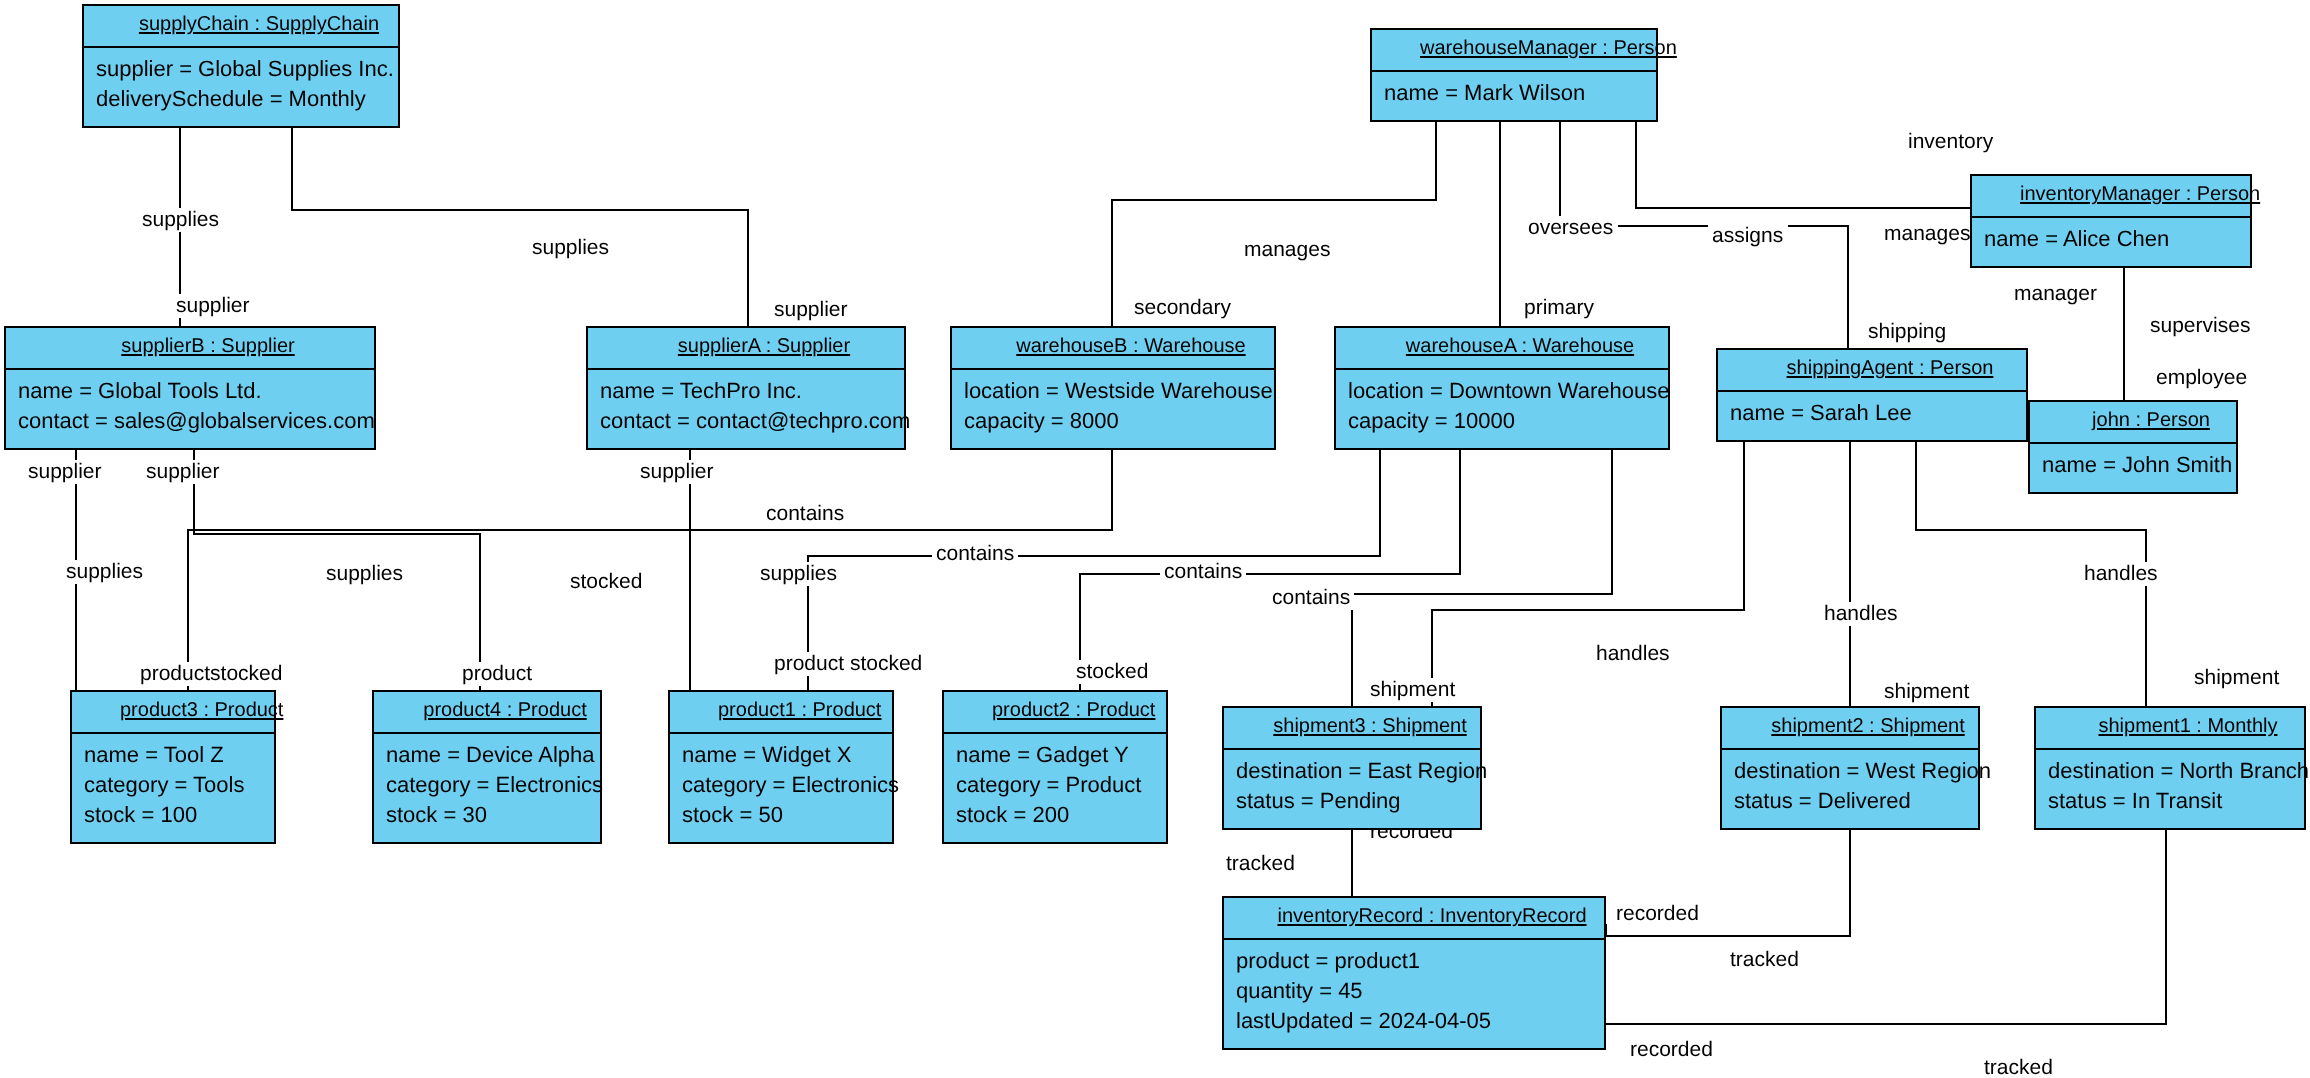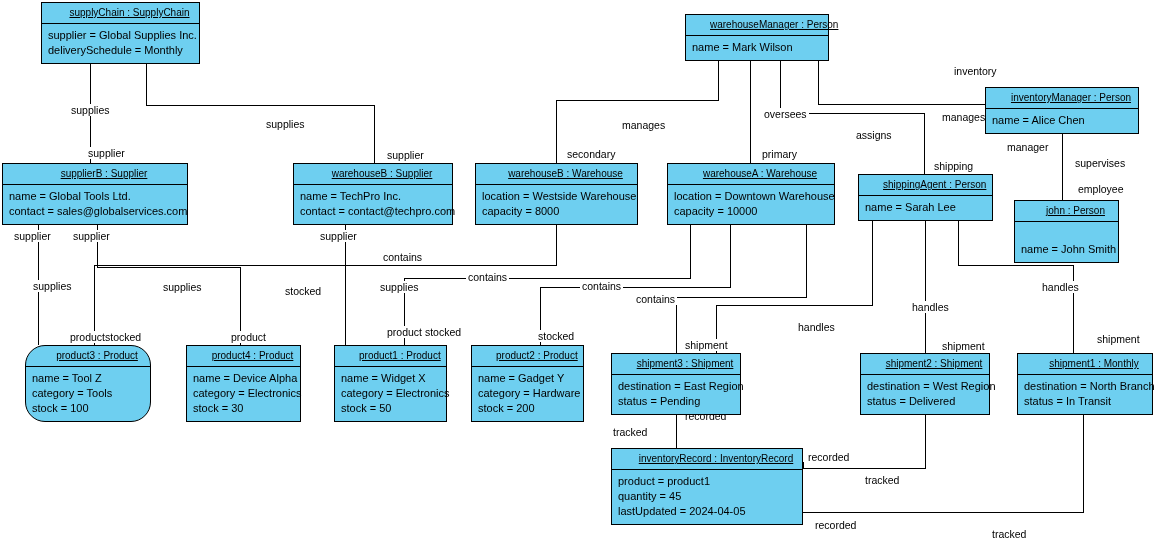--- a/index.html
+++ b/index.html
@@ -74,37 +74,37 @@
     </div>
   </div>
 
   <div class="obj" style="left:685px;top:14px;width:144px;">
     <div class="hdr">warehouseManager : Person</div>
     <div class="body">
       <div class="attr">name = Mark Wilson</div>
     </div>
   </div>
 
-  <div class="obj" style="left:985px;top:87px;width:154px;">
+  <div class="obj" style="left:985px;top:87px;width:141px;">
     <div class="hdr">inventoryManager : Person</div>
     <div class="body">
       <div class="attr">name = Alice Chen</div>
     </div>
   </div>
 
   <div class="obj" style="left:2px;top:163px;width:186px;">
     <div class="hdr">supplierB : Supplier</div>
     <div class="body">
       <div class="attr">name = Global Tools Ltd.</div>
       <div class="attr">contact = sales@globalservices.com</div>
     </div>
   </div>
 
   <div class="obj" style="left:293px;top:163px;width:160px;">
-    <div class="hdr">warehouseB : Supplier</div>
+    <div class="hdr">supplierA : Supplier</div>
     <div class="body">
       <div class="attr">name = TechPro Inc.</div>
       <div class="attr">contact = contact@techpro.com</div>
     </div>
   </div>
 
   <div class="obj" style="left:475px;top:163px;width:163px;">
     <div class="hdr">warehouseB : Warehouse</div>
     <div class="body">
       <div class="attr">location = Westside Warehouse</div>
@@ -113,35 +113,35 @@
   </div>
 
   <div class="obj" style="left:667px;top:163px;width:168px;">
     <div class="hdr">warehouseA : Warehouse</div>
     <div class="body">
       <div class="attr">location = Downtown Warehouse</div>
       <div class="attr">capacity = 10000</div>
     </div>
   </div>
 
-  <div class="obj" style="left:858px;top:174px;width:135px;">
+  <div class="obj" style="left:858px;top:174px;width:156px;">
     <div class="hdr">shippingAgent : Person</div>
     <div class="body">
       <div class="attr">name = Sarah Lee</div>
     </div>
   </div>
 
-  <div class="obj" style="left:1014px;top:200px;width:105px;gap:16px;">
+  <div class="obj" style="left:1014px;top:200px;width:105px;">
     <div class="hdr">john : Person</div>
     <div class="body">
       <div class="attr">name = John Smith</div>
     </div>
   </div>
 
-  <div class="obj" style="left:25px;top:345px;width:126px;border-radius:20px;">
+  <div class="obj" style="left:35px;top:345px;width:103px;">
     <div class="hdr">product3 : Product</div>
     <div class="body">
       <div class="attr">name = Tool Z</div>
       <div class="attr">category = Tools</div>
       <div class="attr">stock = 100</div>
     </div>
   </div>
 
   <div class="obj" style="left:186px;top:345px;width:115px;">
     <div class="hdr">product4 : Product</div>
@@ -158,21 +158,21 @@
       <div class="attr">name = Widget X</div>
       <div class="attr">category = Electronics</div>
       <div class="attr">stock = 50</div>
     </div>
   </div>
 
   <div class="obj" style="left:471px;top:345px;width:113px;">
     <div class="hdr">product2 : Product</div>
     <div class="body">
       <div class="attr">name = Gadget Y</div>
-      <div class="attr">category = Hardware</div>
+      <div class="attr">category = Product</div>
       <div class="attr">stock = 200</div>
     </div>
   </div>
 
   <div class="obj" style="left:611px;top:353px;width:130px;">
     <div class="hdr">shipment3 : Shipment</div>
     <div class="body">
       <div class="attr">destination = East Region</div>
       <div class="attr">status = Pending</div>
     </div>
@@ -202,21 +202,21 @@
       <div class="attr">lastUpdated = 2024-04-05</div>
     </div>
   </div>
 
   <span class="elabel" style="left:69px;top:104px;">supplies</span>
   <span class="elabel" style="left:264px;top:118px;">supplies</span>
   <span class="elabel" style="left:86px;top:147px;">supplier</span>
   <span class="elabel" style="left:385px;top:149px;">supplier</span>
   <span class="elabel" style="left:620px;top:119px;">manages</span>
   <span class="elabel" style="left:762px;top:108px;text-align:right;">oversees</span>
-  <span class="elabel" style="left:854px;top:129px;text-align:right;">assigns</span>
+  <span class="elabel" style="left:854px;top:112px;text-align:right;">assigns</span>
   <span class="elabel" style="left:940px;top:111px;">manages</span>
   <span class="elabel" style="left:952px;top:65px;">inventory</span>
   <span class="elabel" style="left:565px;top:148px;">secondary</span>
   <span class="elabel" style="left:760px;top:148px;">primary</span>
   <span class="elabel" style="left:932px;top:160px;">shipping</span>
   <span class="elabel" style="left:1005px;top:141px;">manager</span>
   <span class="elabel" style="left:1073px;top:157px;">supervises</span>
   <span class="elabel" style="left:1076px;top:183px;">employee</span>
   <span class="elabel" style="left:12px;top:230px;">supplier</span>
   <span class="elabel" style="left:71px;top:230px;">supplier</span>

